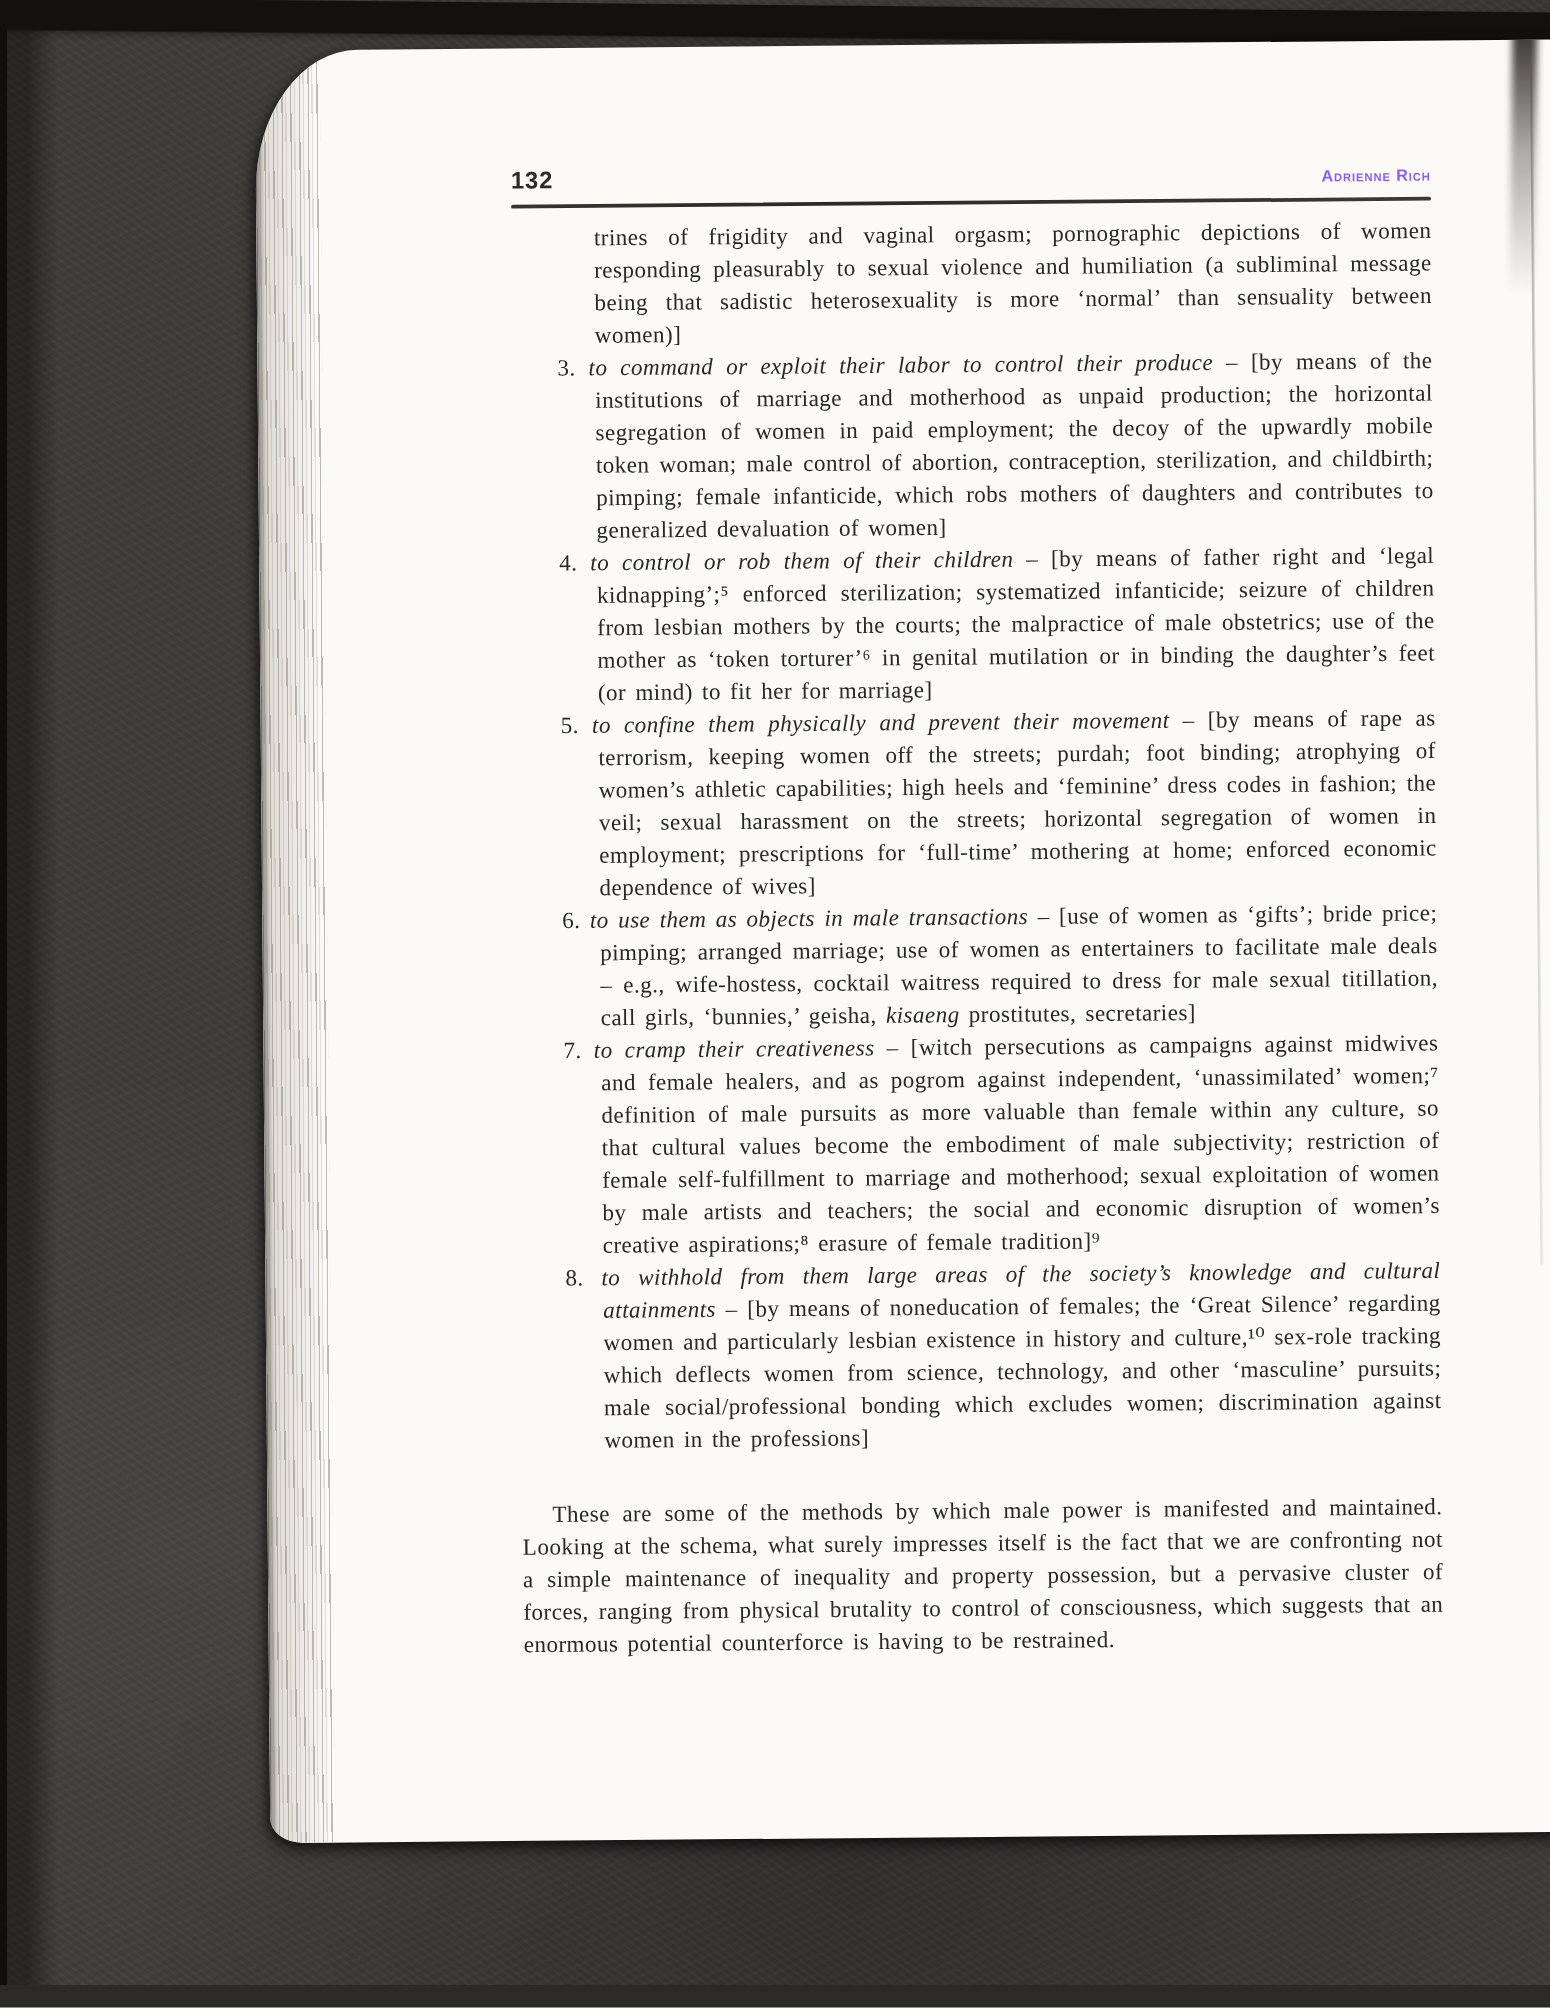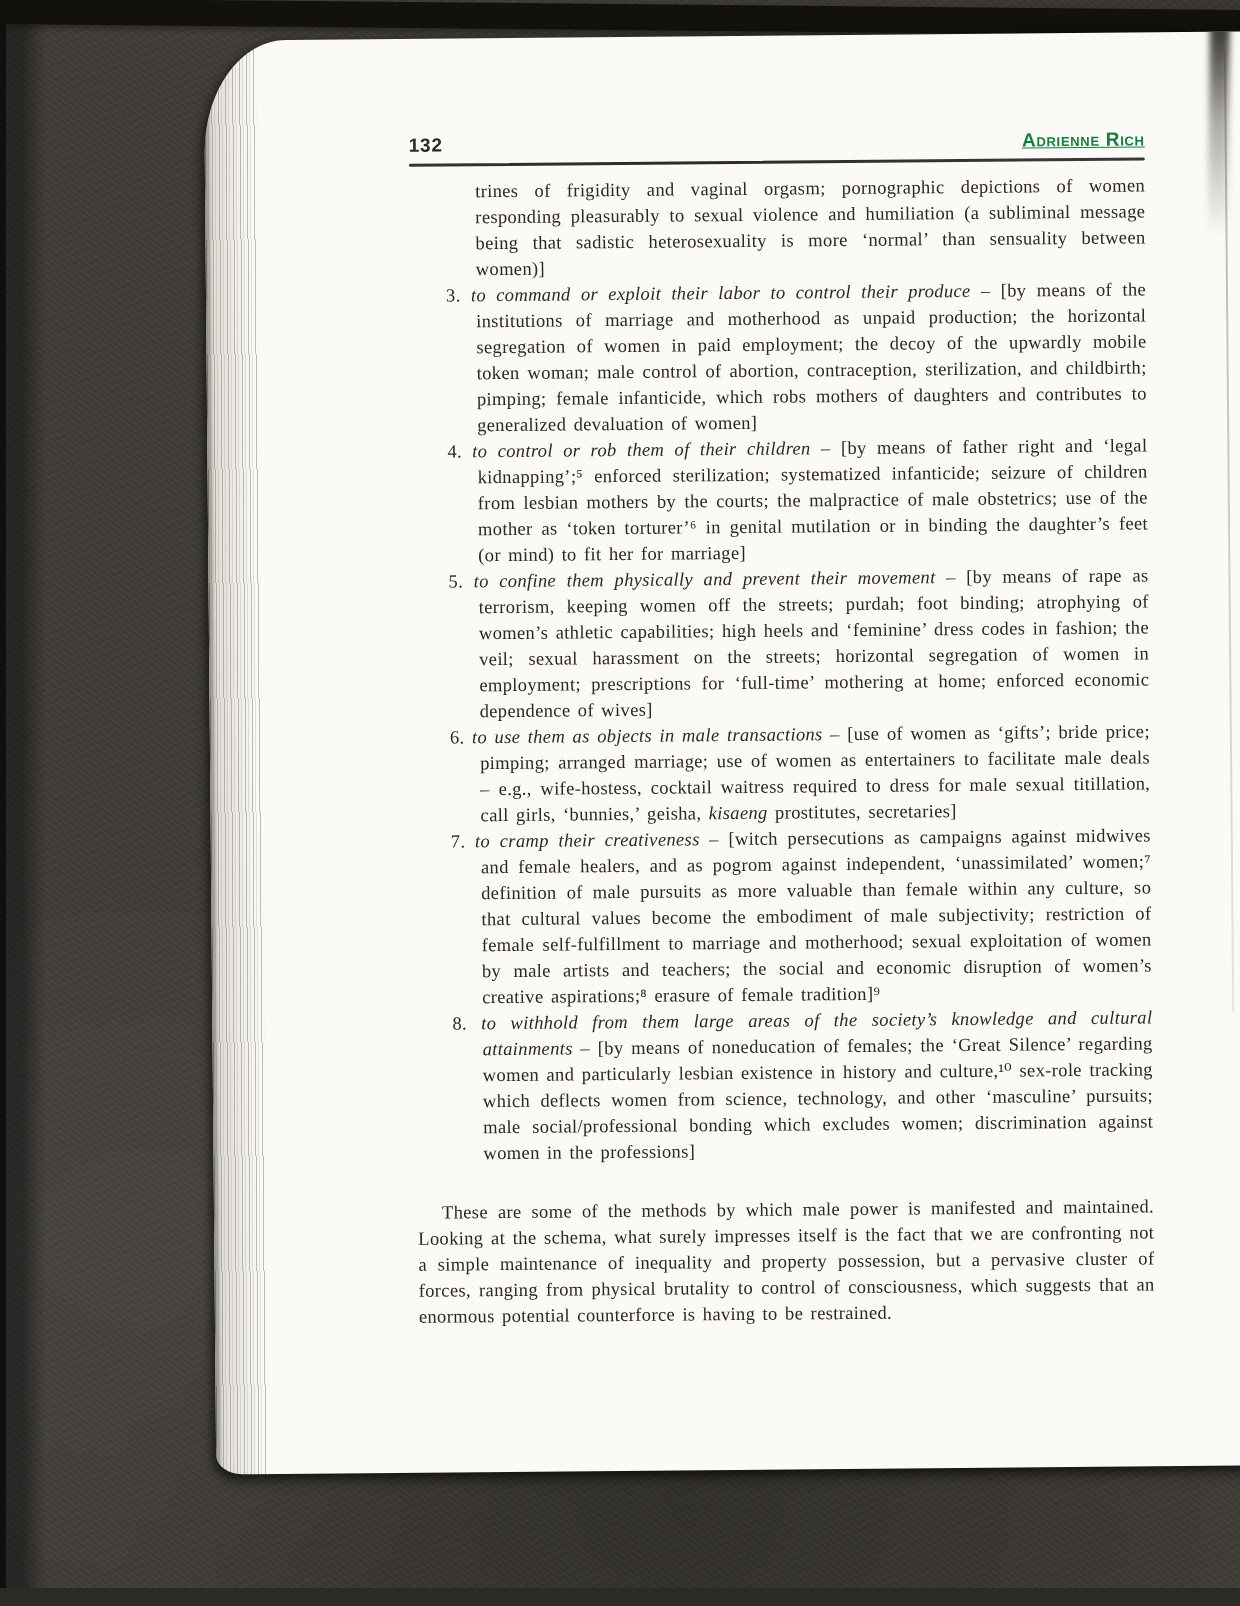--- a/index.html
+++ b/index.html
@@ -47,21 +47,21 @@
     position:absolute; left:1020px; top:20px; width:2px; height:960px;
     background:linear-gradient(180deg, rgba(80,74,66,0.4), rgba(80,74,66,0.12));
     filter:blur(0.6px);
   }
   .content { position:absolute; left:204px; top:96px; width:736px; color:#2b2722; }
   .header-row {
     display:flex; justify-content:space-between; align-items:baseline;
     font-family:"Liberation Sans",sans-serif; font-weight:bold;
   }
   .page-num { font-size:19px; letter-spacing:0.8px; color:#2e2b26; }
-  .running-head { font-size:19px; font-variant:small-caps; letter-spacing:0.7px; color:#15803d;text-decoration:underline; }
+  .running-head { font-size:13px; font-variant:small-caps; letter-spacing:0.7px; color:#8b5cf6; }
   .rule { margin-top:7px; height:2.5px; border-radius:2px;
           background:linear-gradient(90deg,#37342e,#2d2a25 35%,#3e3a33); }
   .body {
     margin-top:12px; font-size:18.5px; line-height:26px;
     text-align:justify; letter-spacing:0.35px; word-spacing:2.4px;
     color:#2b2722;
   }
   .body p { margin:0; }
   .cont { margin-left:66px !important; }
   .item { margin-left:36px !important; padding-left:30px; text-indent:-30px; }

